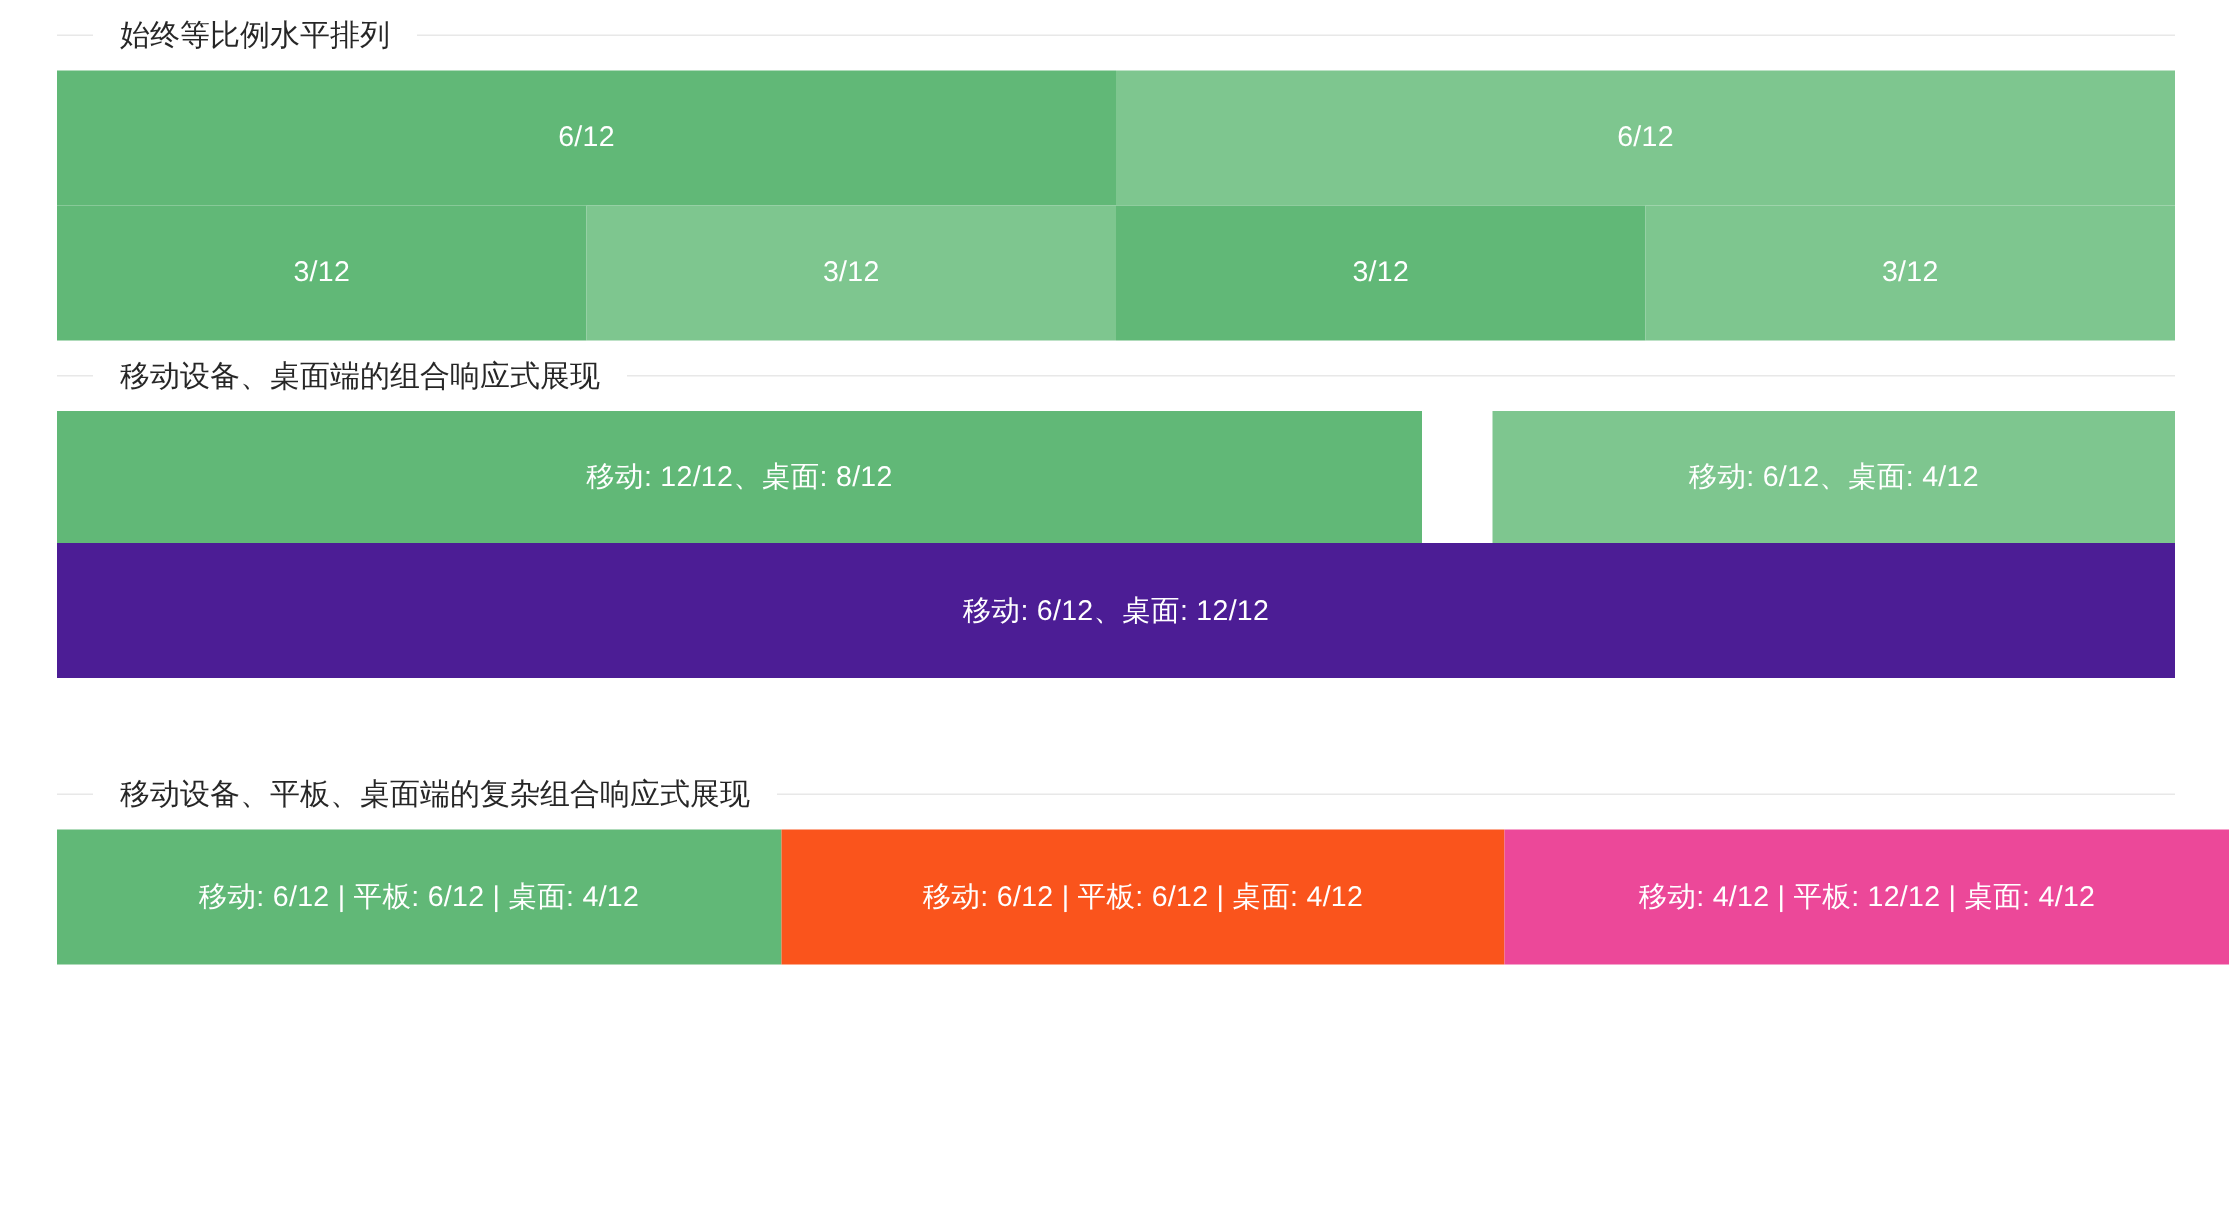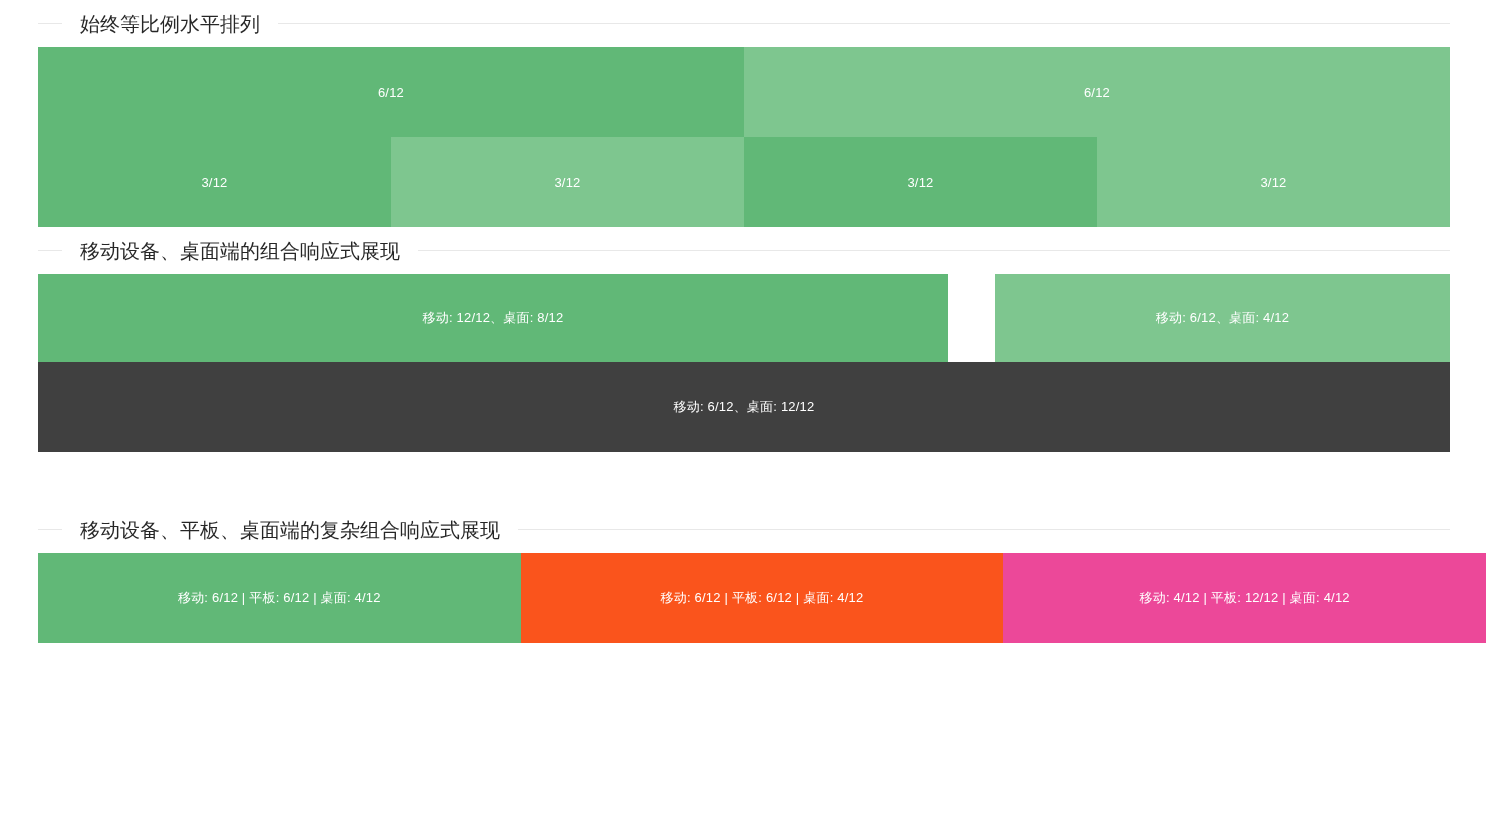--- a/index.html
+++ b/index.html
@@ -51,28 +51,28 @@
 
   
   .grid-block { width: 1412px; }
   .row { display: flex; width: 100%; }
 
   .cell {
     display: flex;
     align-items: center;
     justify-content: center;
     color: #ffffff;
-    font-size: 13px;
+    font-size: 19px;
     letter-spacing: 0.2px;
     overflow: hidden;
     white-space: nowrap;
   }
 
   
-  .c-green-dark   { background: #404040; }
+  .c-green-dark   { background: #4c1d95; }
   .c-green        { background: #61b877; }
   .c-green-light  { background: #7ec68f; }
   .c-orange       { background: #fa541c; }
   .c-blue         { background: #ec4899; }
   .c-teal         { background: #009688; }
   .c-slate        { background: #3a3f4b; }
 
   
   .h-90  { height: 90px; }
   .h-88  { height: 88px; gap: 47px; }

